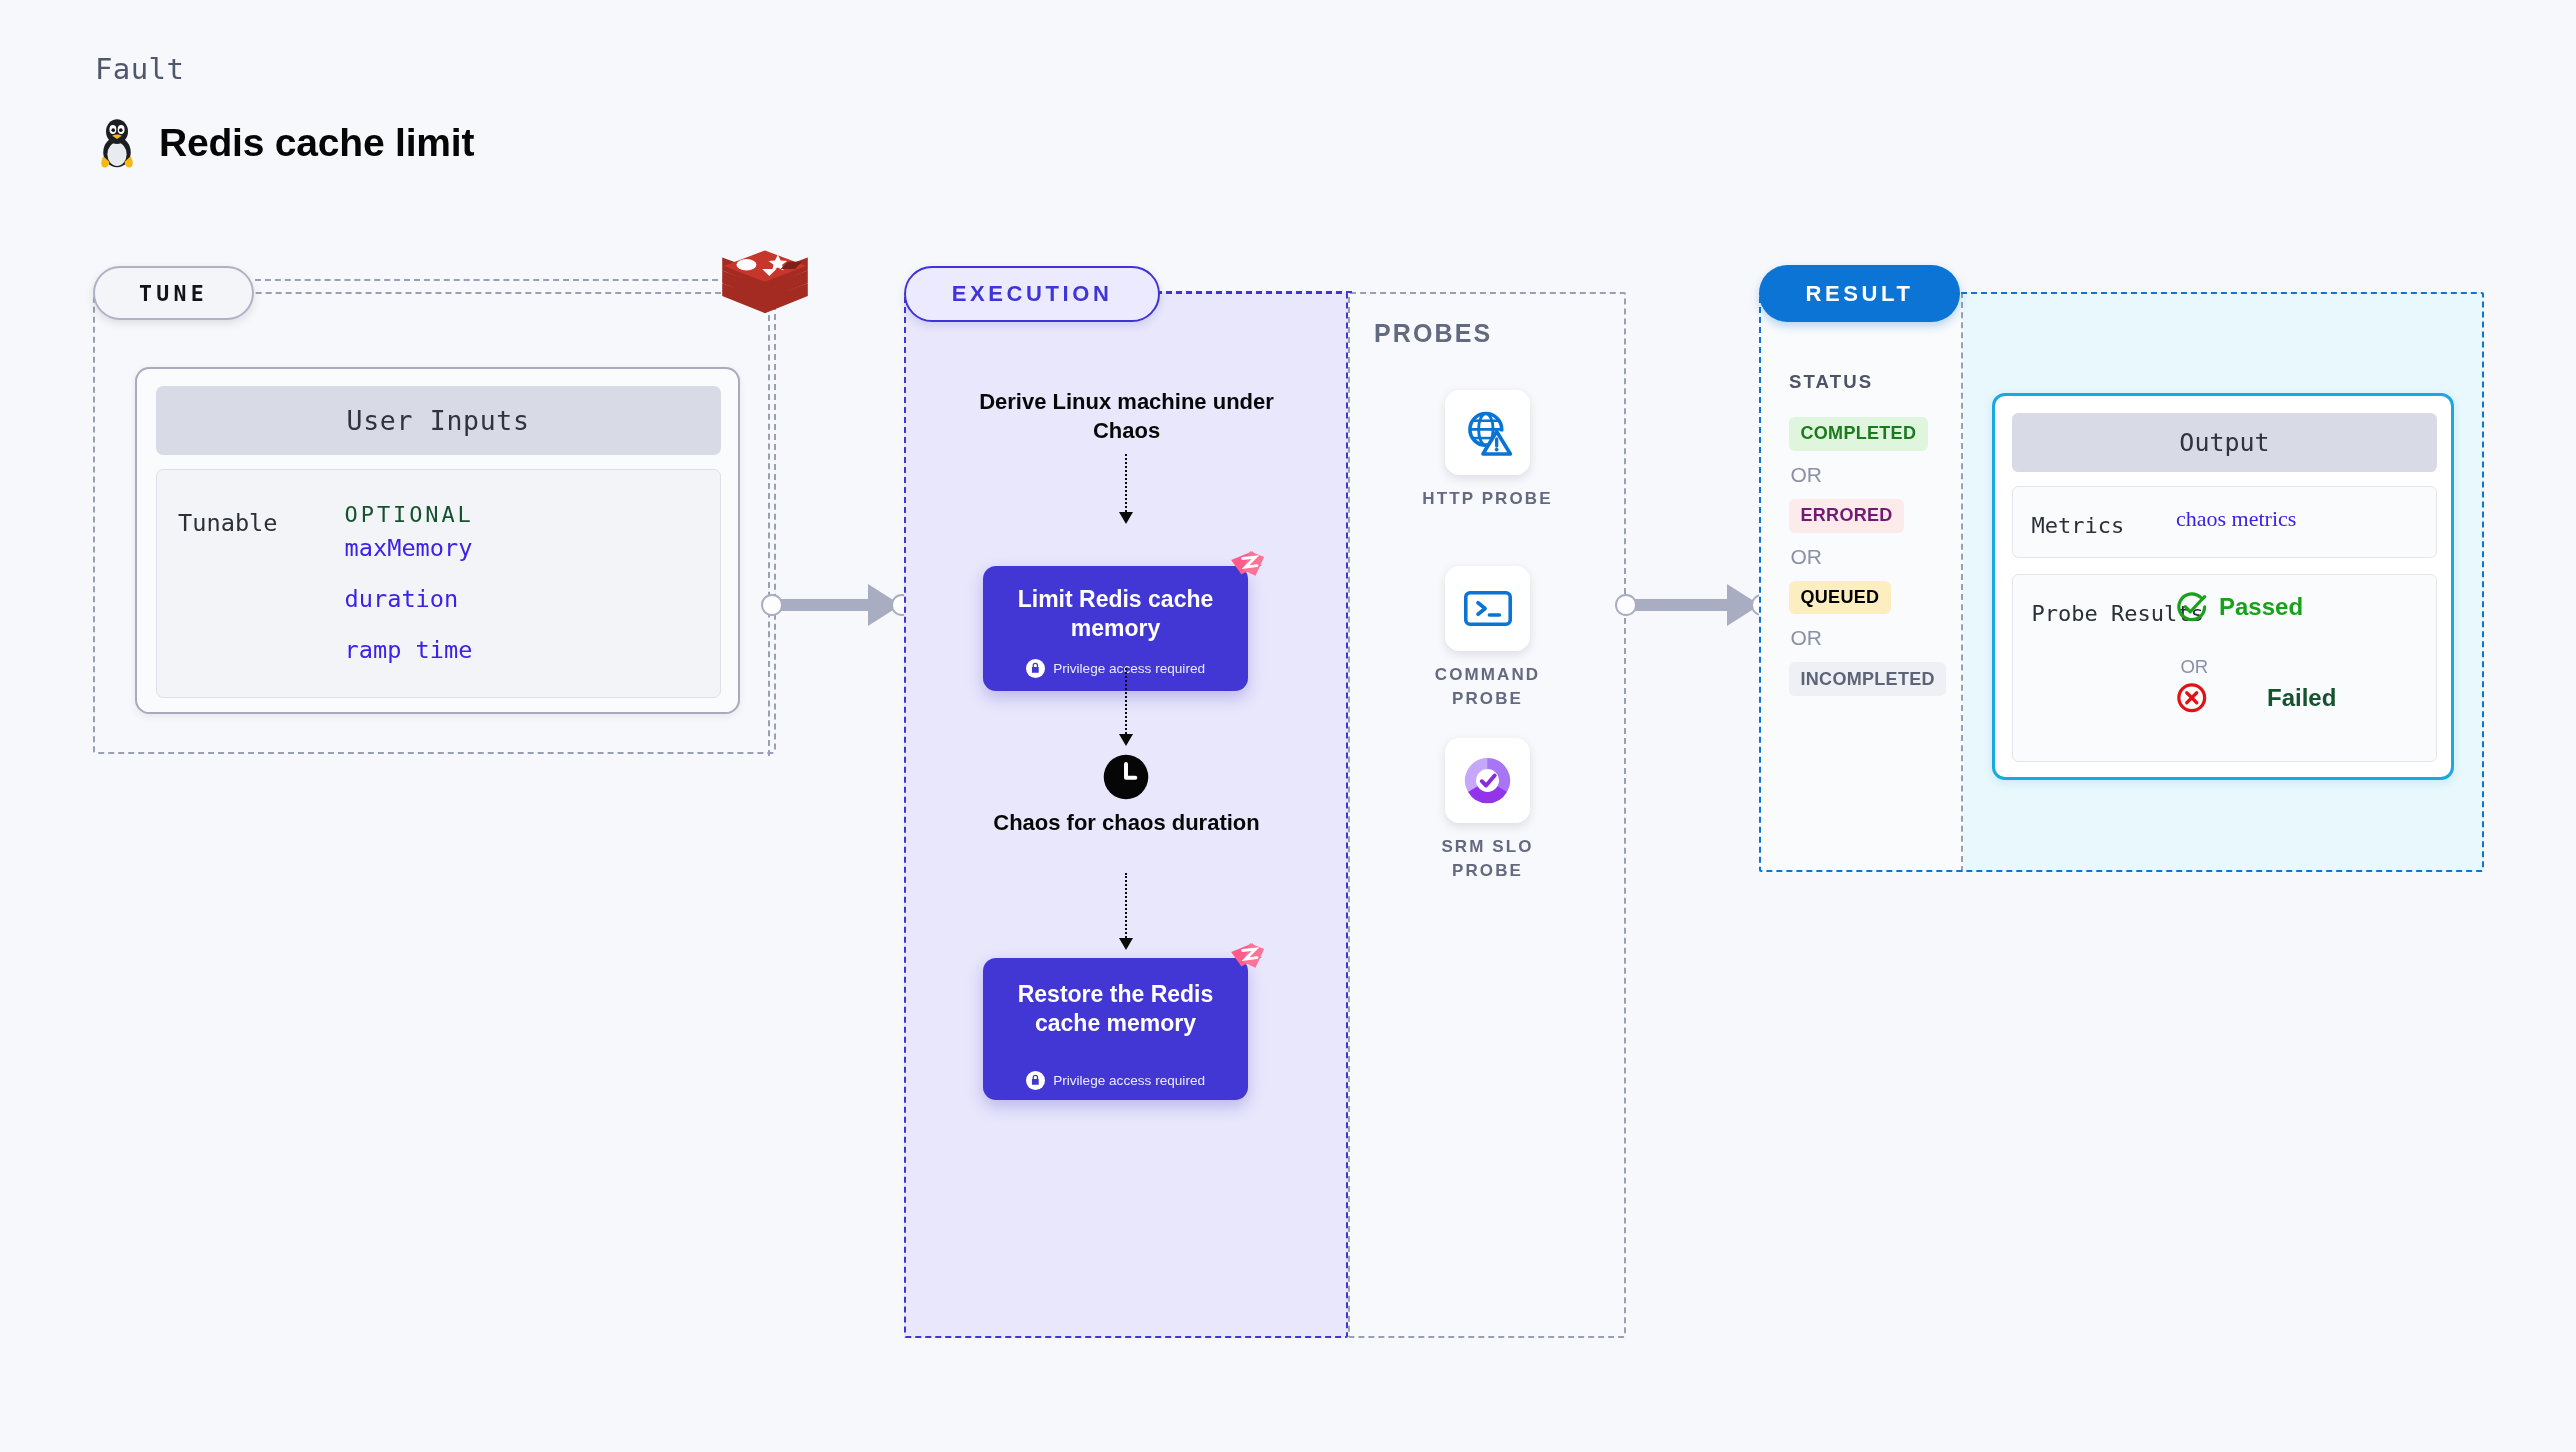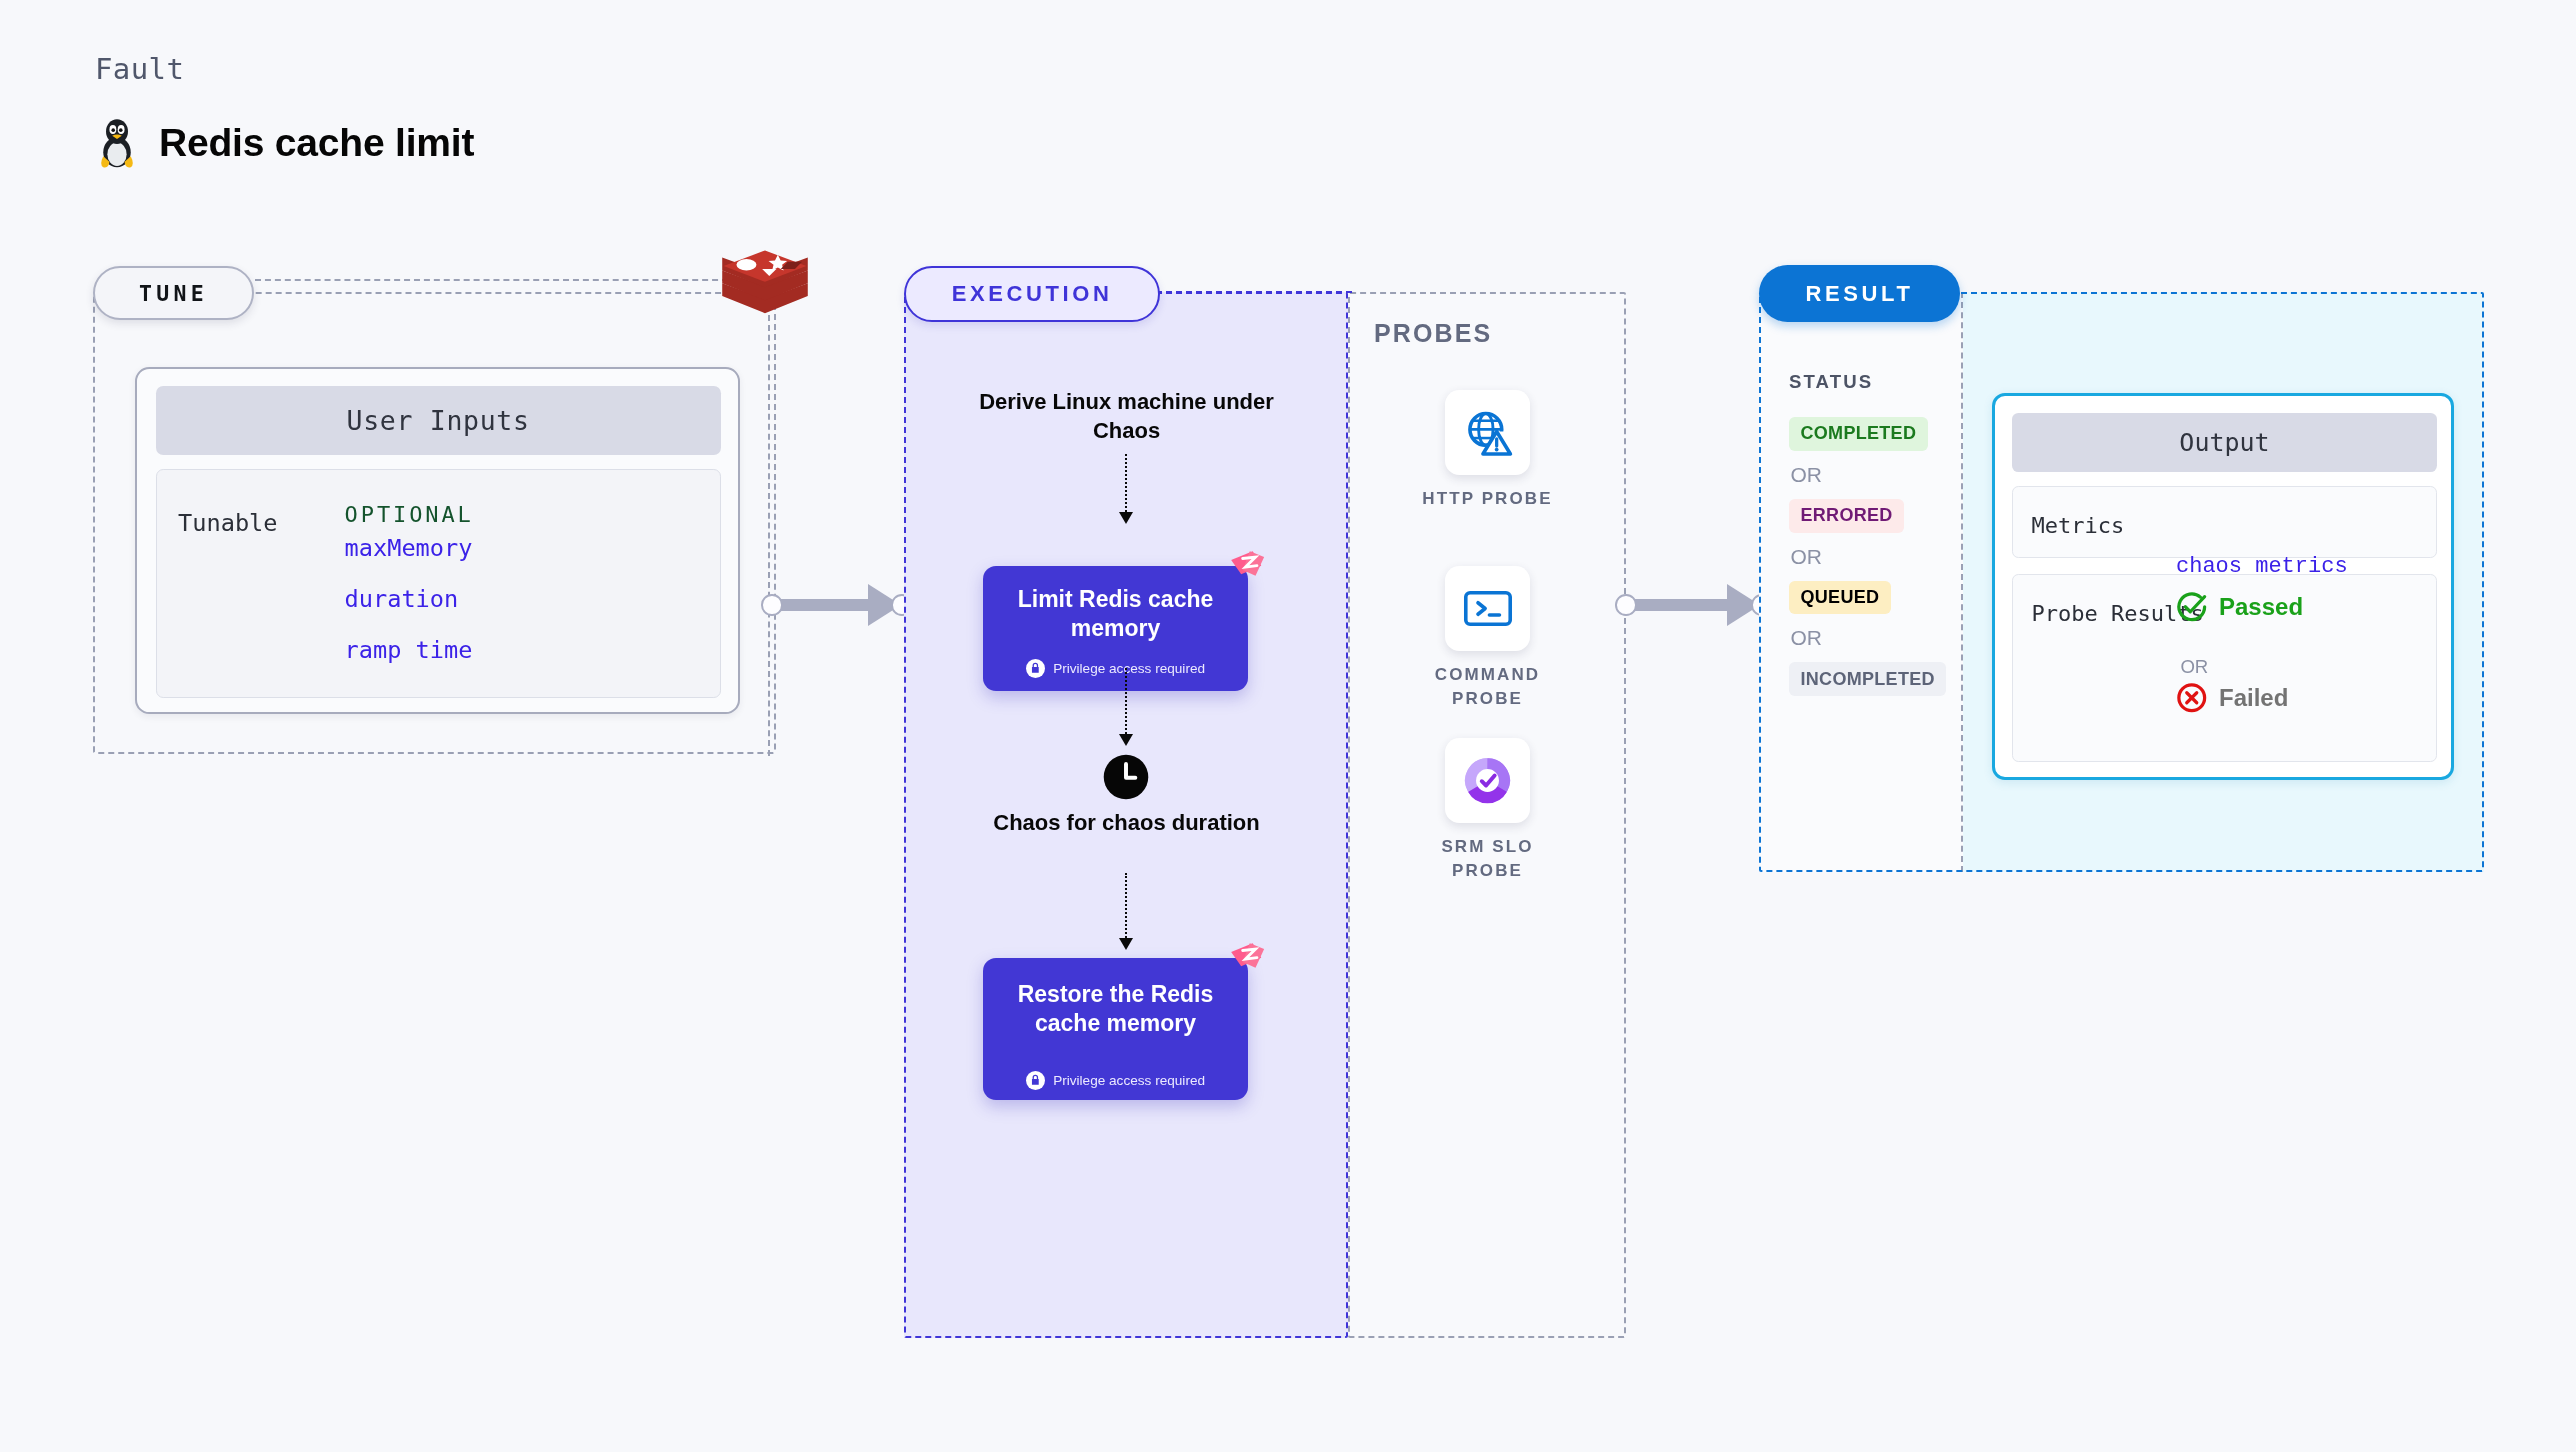--- a/index.html
+++ b/index.html
@@ -195,21 +195,21 @@
   .out-row {
     position: absolute; left: 17px; width: 425px;
     background: #fafbfd; border: 1.4px solid #e2e5ec; border-radius: 6.4px;
   }
   .out-key {
     position: absolute; left: 18.6px; top: 24px;
     font-family: "DejaVu Sans Mono", monospace; font-size: 22px; color: #2b2f38; line-height: 1.35;
   }
   .out-metric {
     position: absolute; left: 163px; top: 19.3px;
-    font-family: Liberation Mono, monospace; font-size: 22px; color: #3b22e8; margin-top: 48px;
+    font-family: Liberation Serif, serif; font-size: 22px; color: #3b22e8;
   }
   .pr-item { position: absolute; display: flex; align-items: center; gap: 11.5px; }
   .pr-text { font-size: 24px; font-weight: 700; }
 </style>
 </head>
 <body>
 
 <div class="stage">
 
   <div class="hdr-fault">Fault</div>
@@ -419,19 +419,19 @@
         <span class="pr-text" style="color:#1aa11a;">Passed</span>
       </div>
 
       <div class="or-txt" style="position:absolute; left:166px; top:69px; font-size:18.6px;">OR</div>
 
       <div class="pr-item" style="left:163px; top:107px;">
         <svg width="31.5" height="31.5" viewBox="0 0 44 44">
           <circle cx="22" cy="22" r="18" fill="none" stroke="#e01212" stroke-width="4.5"></circle>
           <path d="M15 15 L29 29 M29 15 L15 29" stroke="#e01212" stroke-width="4.5" stroke-linecap="round"></path>
         </svg>
-        <span class="pr-text" style="color:#737373;">Failed</span>
+        <span class="pr-text" style="color:#14532d;margin-left:48px;">Failed</span>
       </div>
     </div>
   </div>
 
 </div>
 
 
 </body></html>

